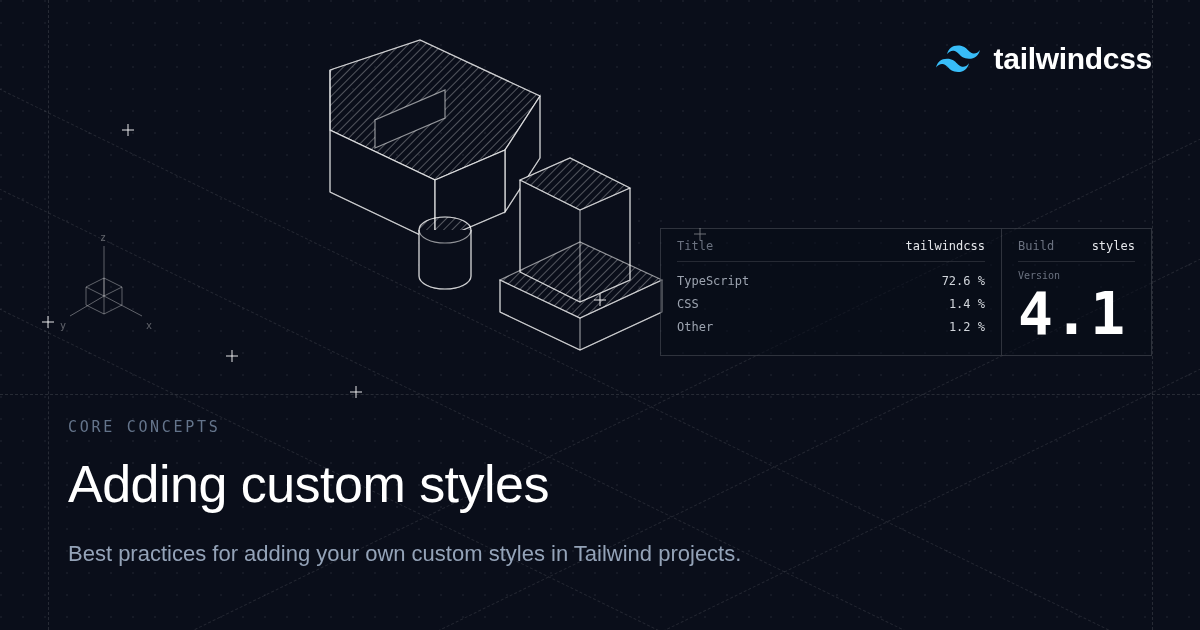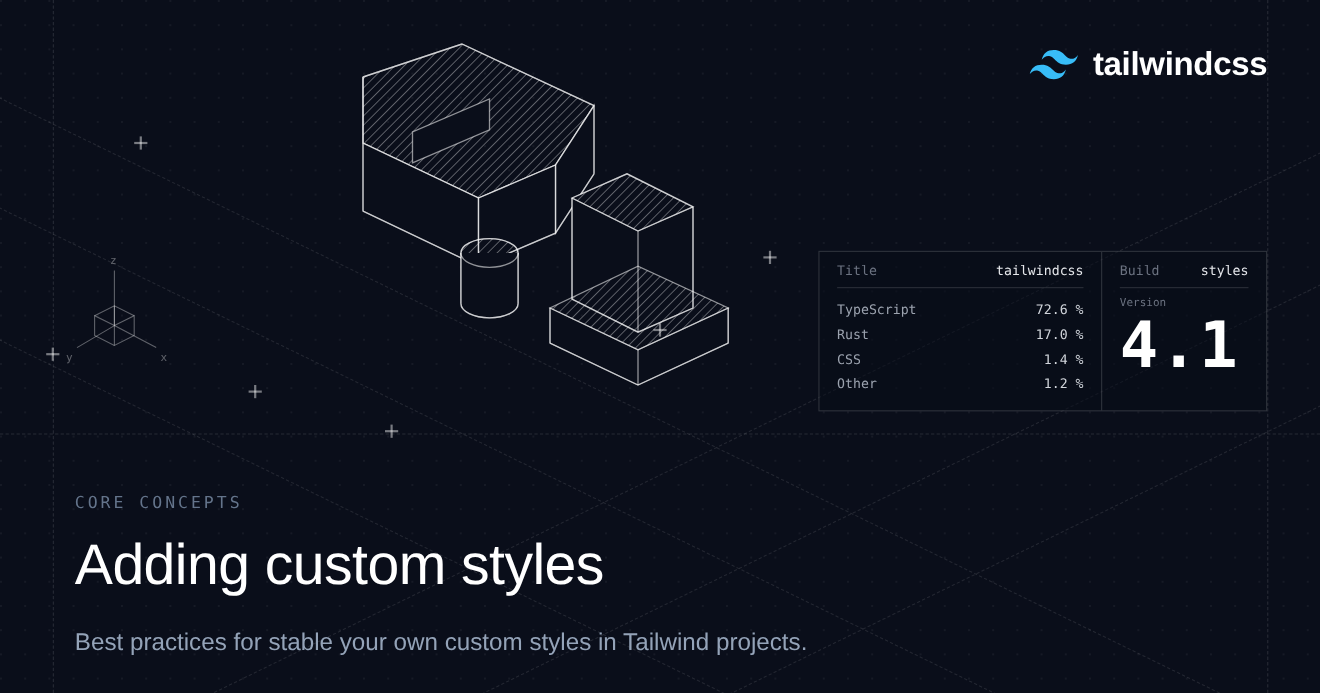--- a/index.html
+++ b/index.html
@@ -73,21 +73,21 @@
     color: rgba(255,255,255,0.35);
     font-size: 10px;
   }
   .axes svg { display:block; }
   .axes .lbl { position:absolute; }
 
   
   .panel {
     position: absolute;
     right: 48px; top: 228px;
-    width: 408px;
+    width: 492px;
     display: flex;
     border: 1px solid rgba(255,255,255,0.16);
     background: rgba(8,12,24,0.55);
     font-size: 12px;
     color: #9ca3af;
   }
   .panel-col {
     flex: 1 1 auto;
     padding: 10px 16px 12px;
   }
@@ -120,21 +120,20 @@
   
   .content {
     position: absolute;
     left: 68px; right: 48px; top: 418px;
   }
   .eyebrow {
     font-size: 15px;
     letter-spacing: 0.18em;
     color: #64748b;
     margin-bottom: 18px;
-    margin-top: 30px;
   }
   .title {
     font-family: -apple-system, BlinkMacSystemFont, 'Segoe UI', sans-serif;
     font-size: 52px;
     font-weight: 500;
     color: #fff;
     letter-spacing: -0.01em;
     margin-bottom: 27px;
   }
   .subtitle {
@@ -249,24 +248,20 @@
   <div class="panel">
     <div class="panel-col">
       <div class="panel-head">
         <span>Title</span>
         <span class="val">tailwindcss</span>
       </div>
       <div id="lang-rows">
           <div class="lang-row">
             <span>TypeScript</span>
             <span class="pct">72.6 %</span>
-          </div>
-          <div class="lang-row">
-            <span>Rust</span>
-            <span class="pct">17.0 %</span>
           </div>
           <div class="lang-row">
             <span>CSS</span>
             <span class="pct">1.4 %</span>
           </div>
           <div class="lang-row">
             <span>Other</span>
             <span class="pct">1.2 %</span>
           </div>
         </div>
@@ -277,16 +272,16 @@
         <span class="val">styles</span>
       </div>
       <div style="font-size:10px;color:#6b7280;margin-bottom:2px">Version</div>
       <div class="version">4.1</div>
     </div>
   </div>
 
   <div class="content">
     <div class="eyebrow">CORE CONCEPTS</div>
     <div class="title">Adding custom styles</div>
-    <div class="subtitle">Best practices for stable your own custom styles in Tailwind projects.</div>
+    <div class="subtitle">Best practices for adding your own custom styles in Tailwind projects.</div>
   </div>
 
 </div>
 
 </body></html>

